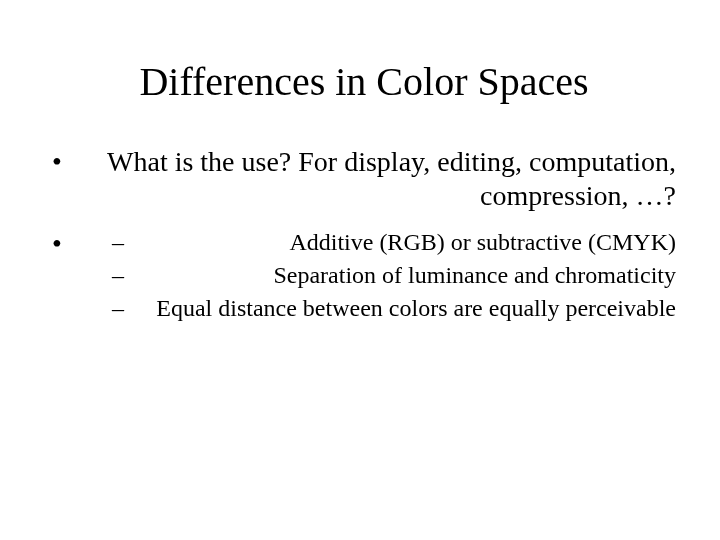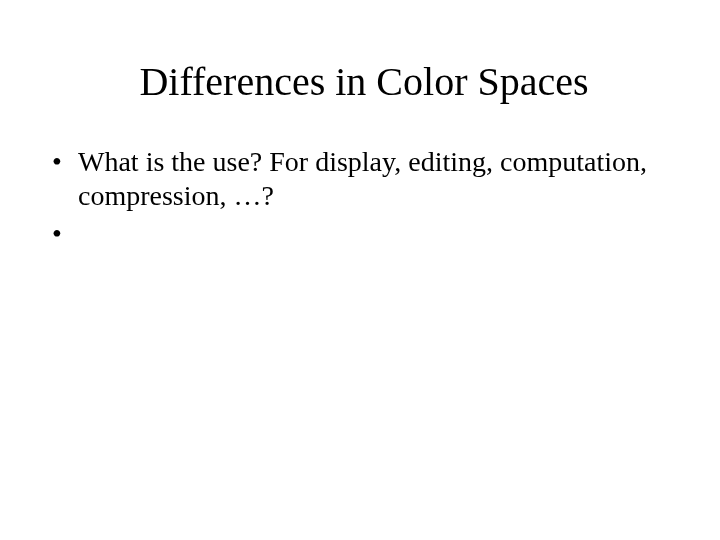--- a/index.html
+++ b/index.html
@@ -1,32 +1,37 @@
 <!DOCTYPE html>
 <html><head>
   <meta charset="utf-8">
   <style>
     * { margin: 0; padding: 0; box-sizing: border-box; }
     html, body { width: 720px; height: 540px; background: #fff; font-family: "Times New Roman", Times, serif; color: #000; }
     .slide { width: 720px; height: 540px; position: relative; padding: 0; }
     .title { font-size: 40px; text-align: center; margin-top: 58px; margin-bottom: 40px; font-weight: 400; padding-left: 8px; }
     .body { padding: 0 44px; }
-    ul.main { list-style: none; }
+    ul.main { list-style: none; text-align: right; }
     ul.main > li { position: relative; padding-left: 34px; font-size: 28px; line-height: 1.22; margin-bottom: 4px; }
     ul.main > li::before { content: "•"; position: absolute left: 0; top: 0; font-size: 28px; left: 8px; }
     ul.main > li::before { position: absolute; }
     ul.sub { list-style: none; margin-top: 14px; }
     ul.sub > li { position: relative; padding-left: 58px; font-size: 24px; line-height: 1.28; margin-bottom: 2px; }
     ul.sub > li::before { content: "–"; position: absolute; left: 34px; top: 0; font-size: 24px; }
   </style>
 </head>
 <body>
 
 <div class="slide">
   <h1 class="title">Differences in Color Spaces</h1>
   <div class="body">
     <ul class="main">
       <li><span>What is the use? For display, editing, computation, compression, …?</span></li>
       <li>
+        <ul class="sub">
+          <li><span>Additive (RGB) or subtractive (CMYK)</span></li>
+          <li><span>Separation of luminance and chromaticity</span></li>
+          <li><span>Equal distance between colors are equally perceivable</span></li>
+        </ul>
       </li>
     </ul>
   </div>
 </div>
 
 </body></html>

